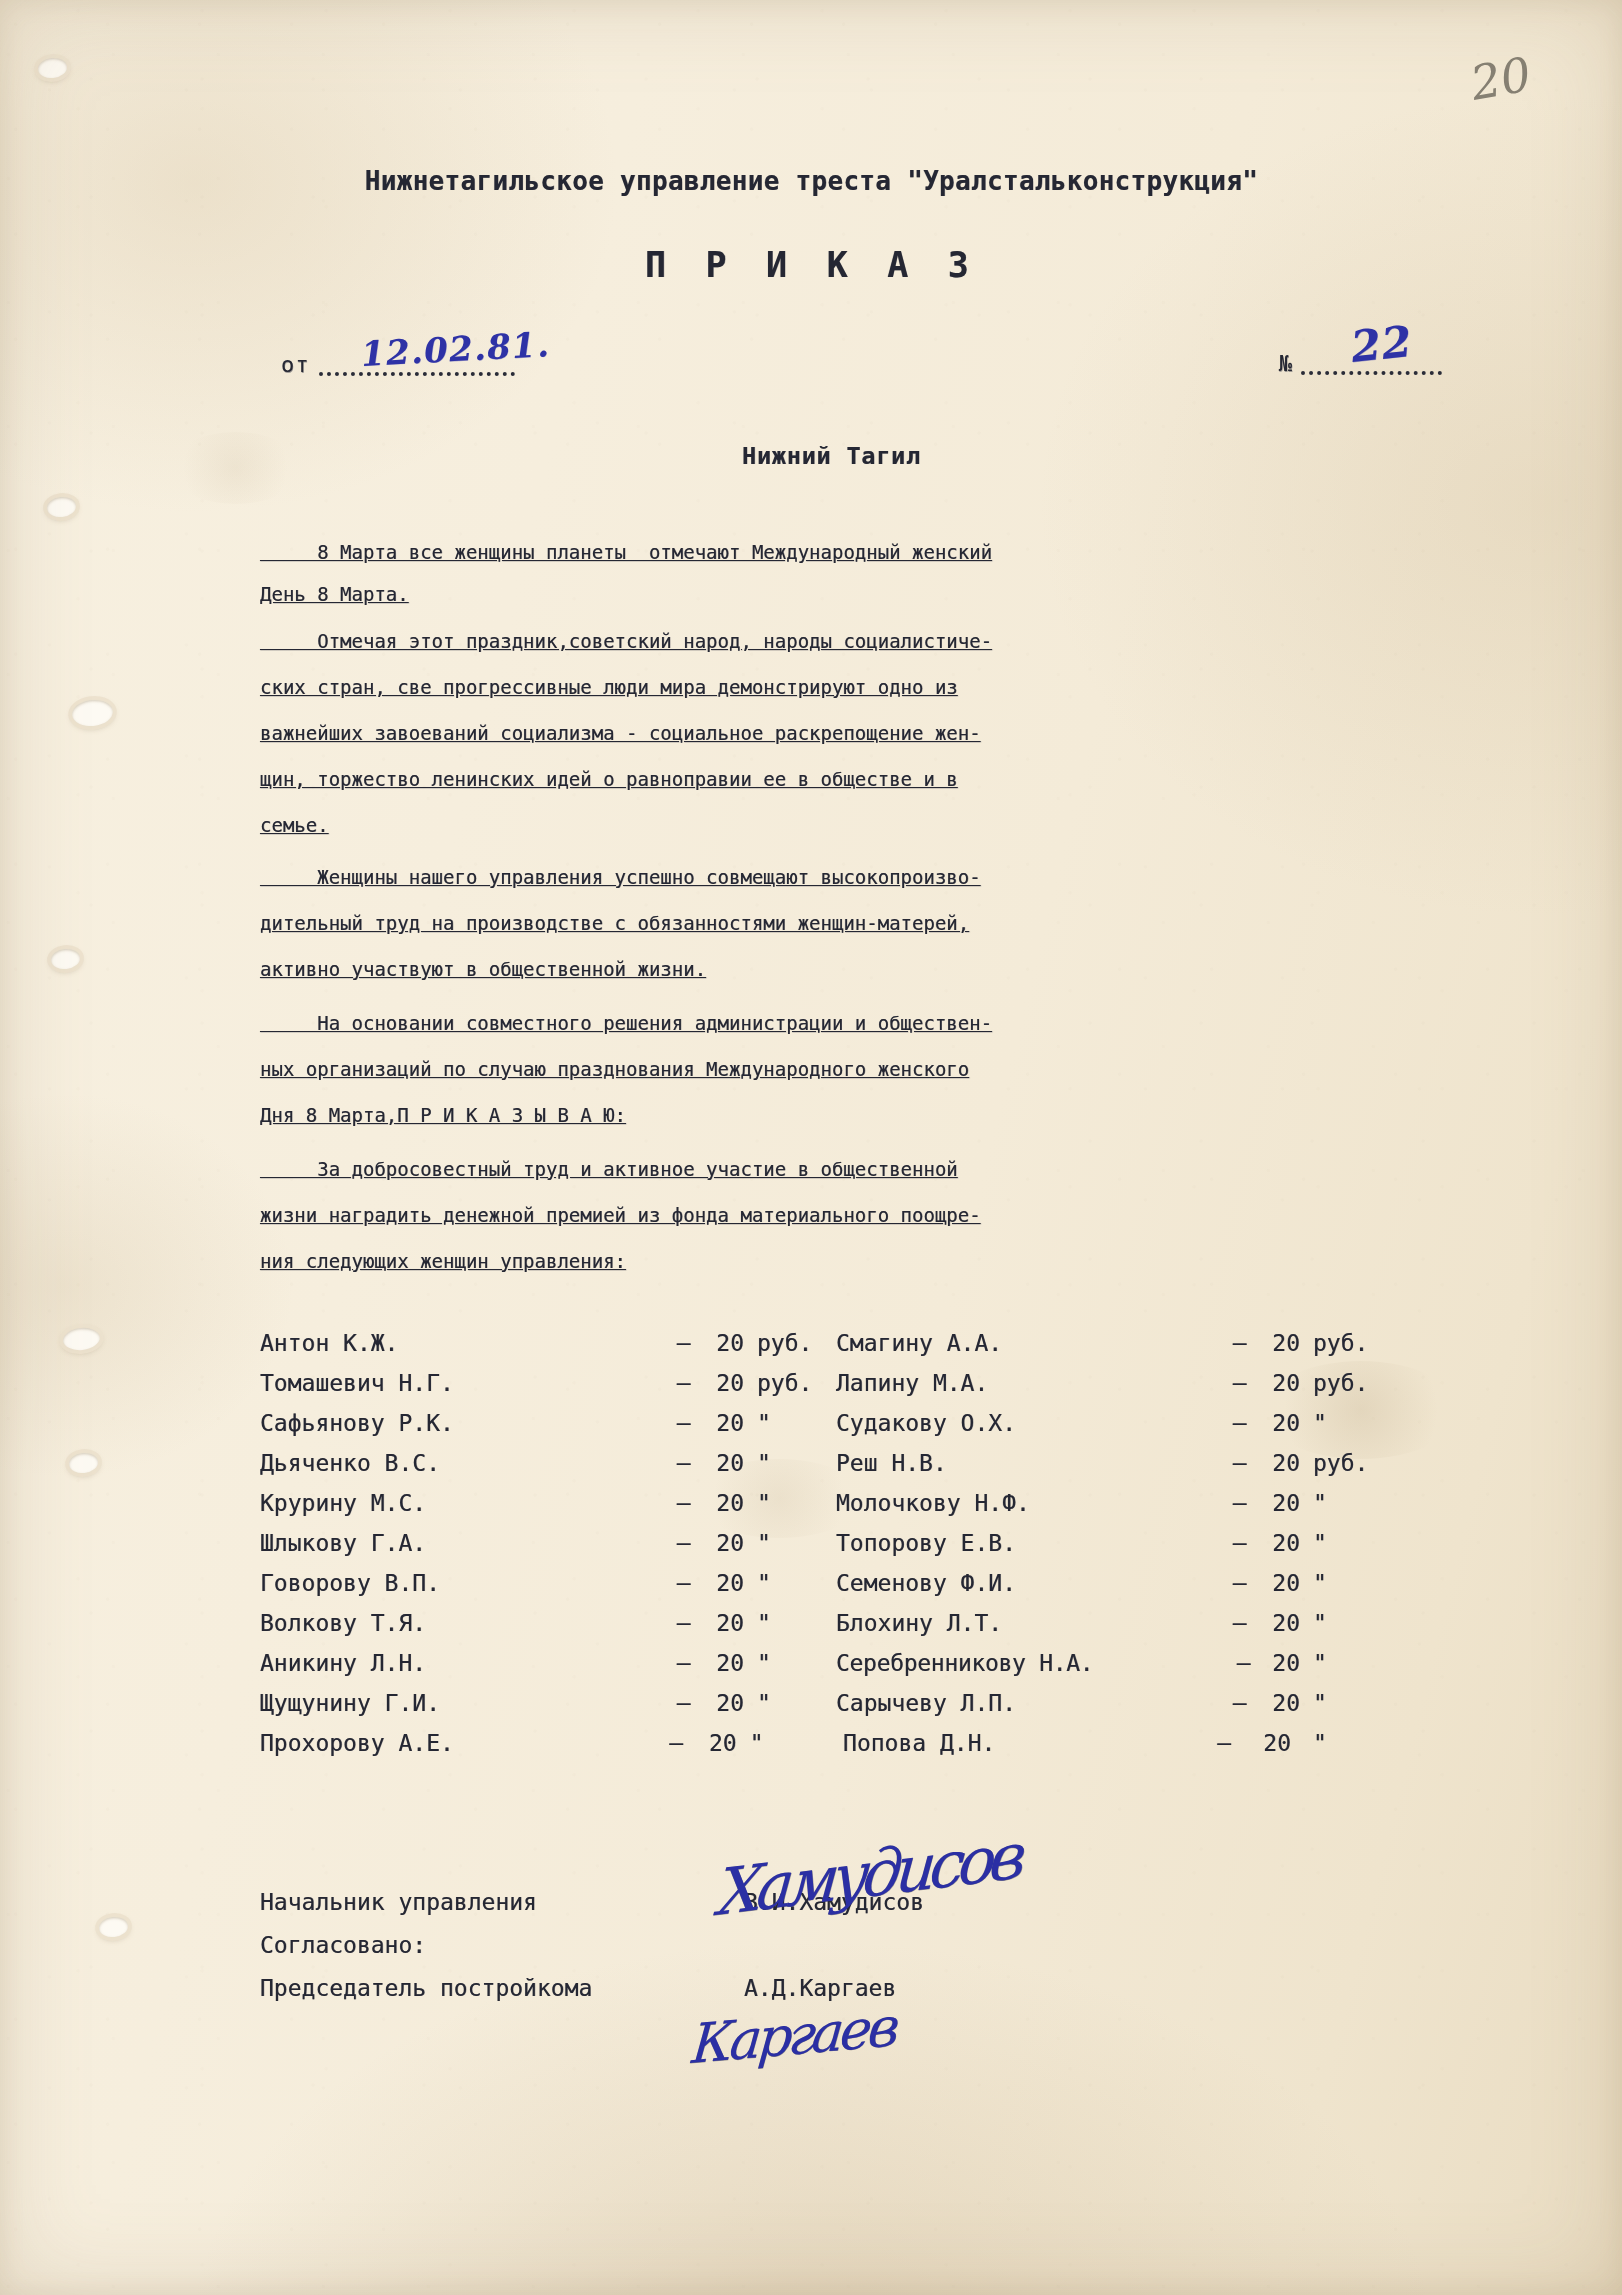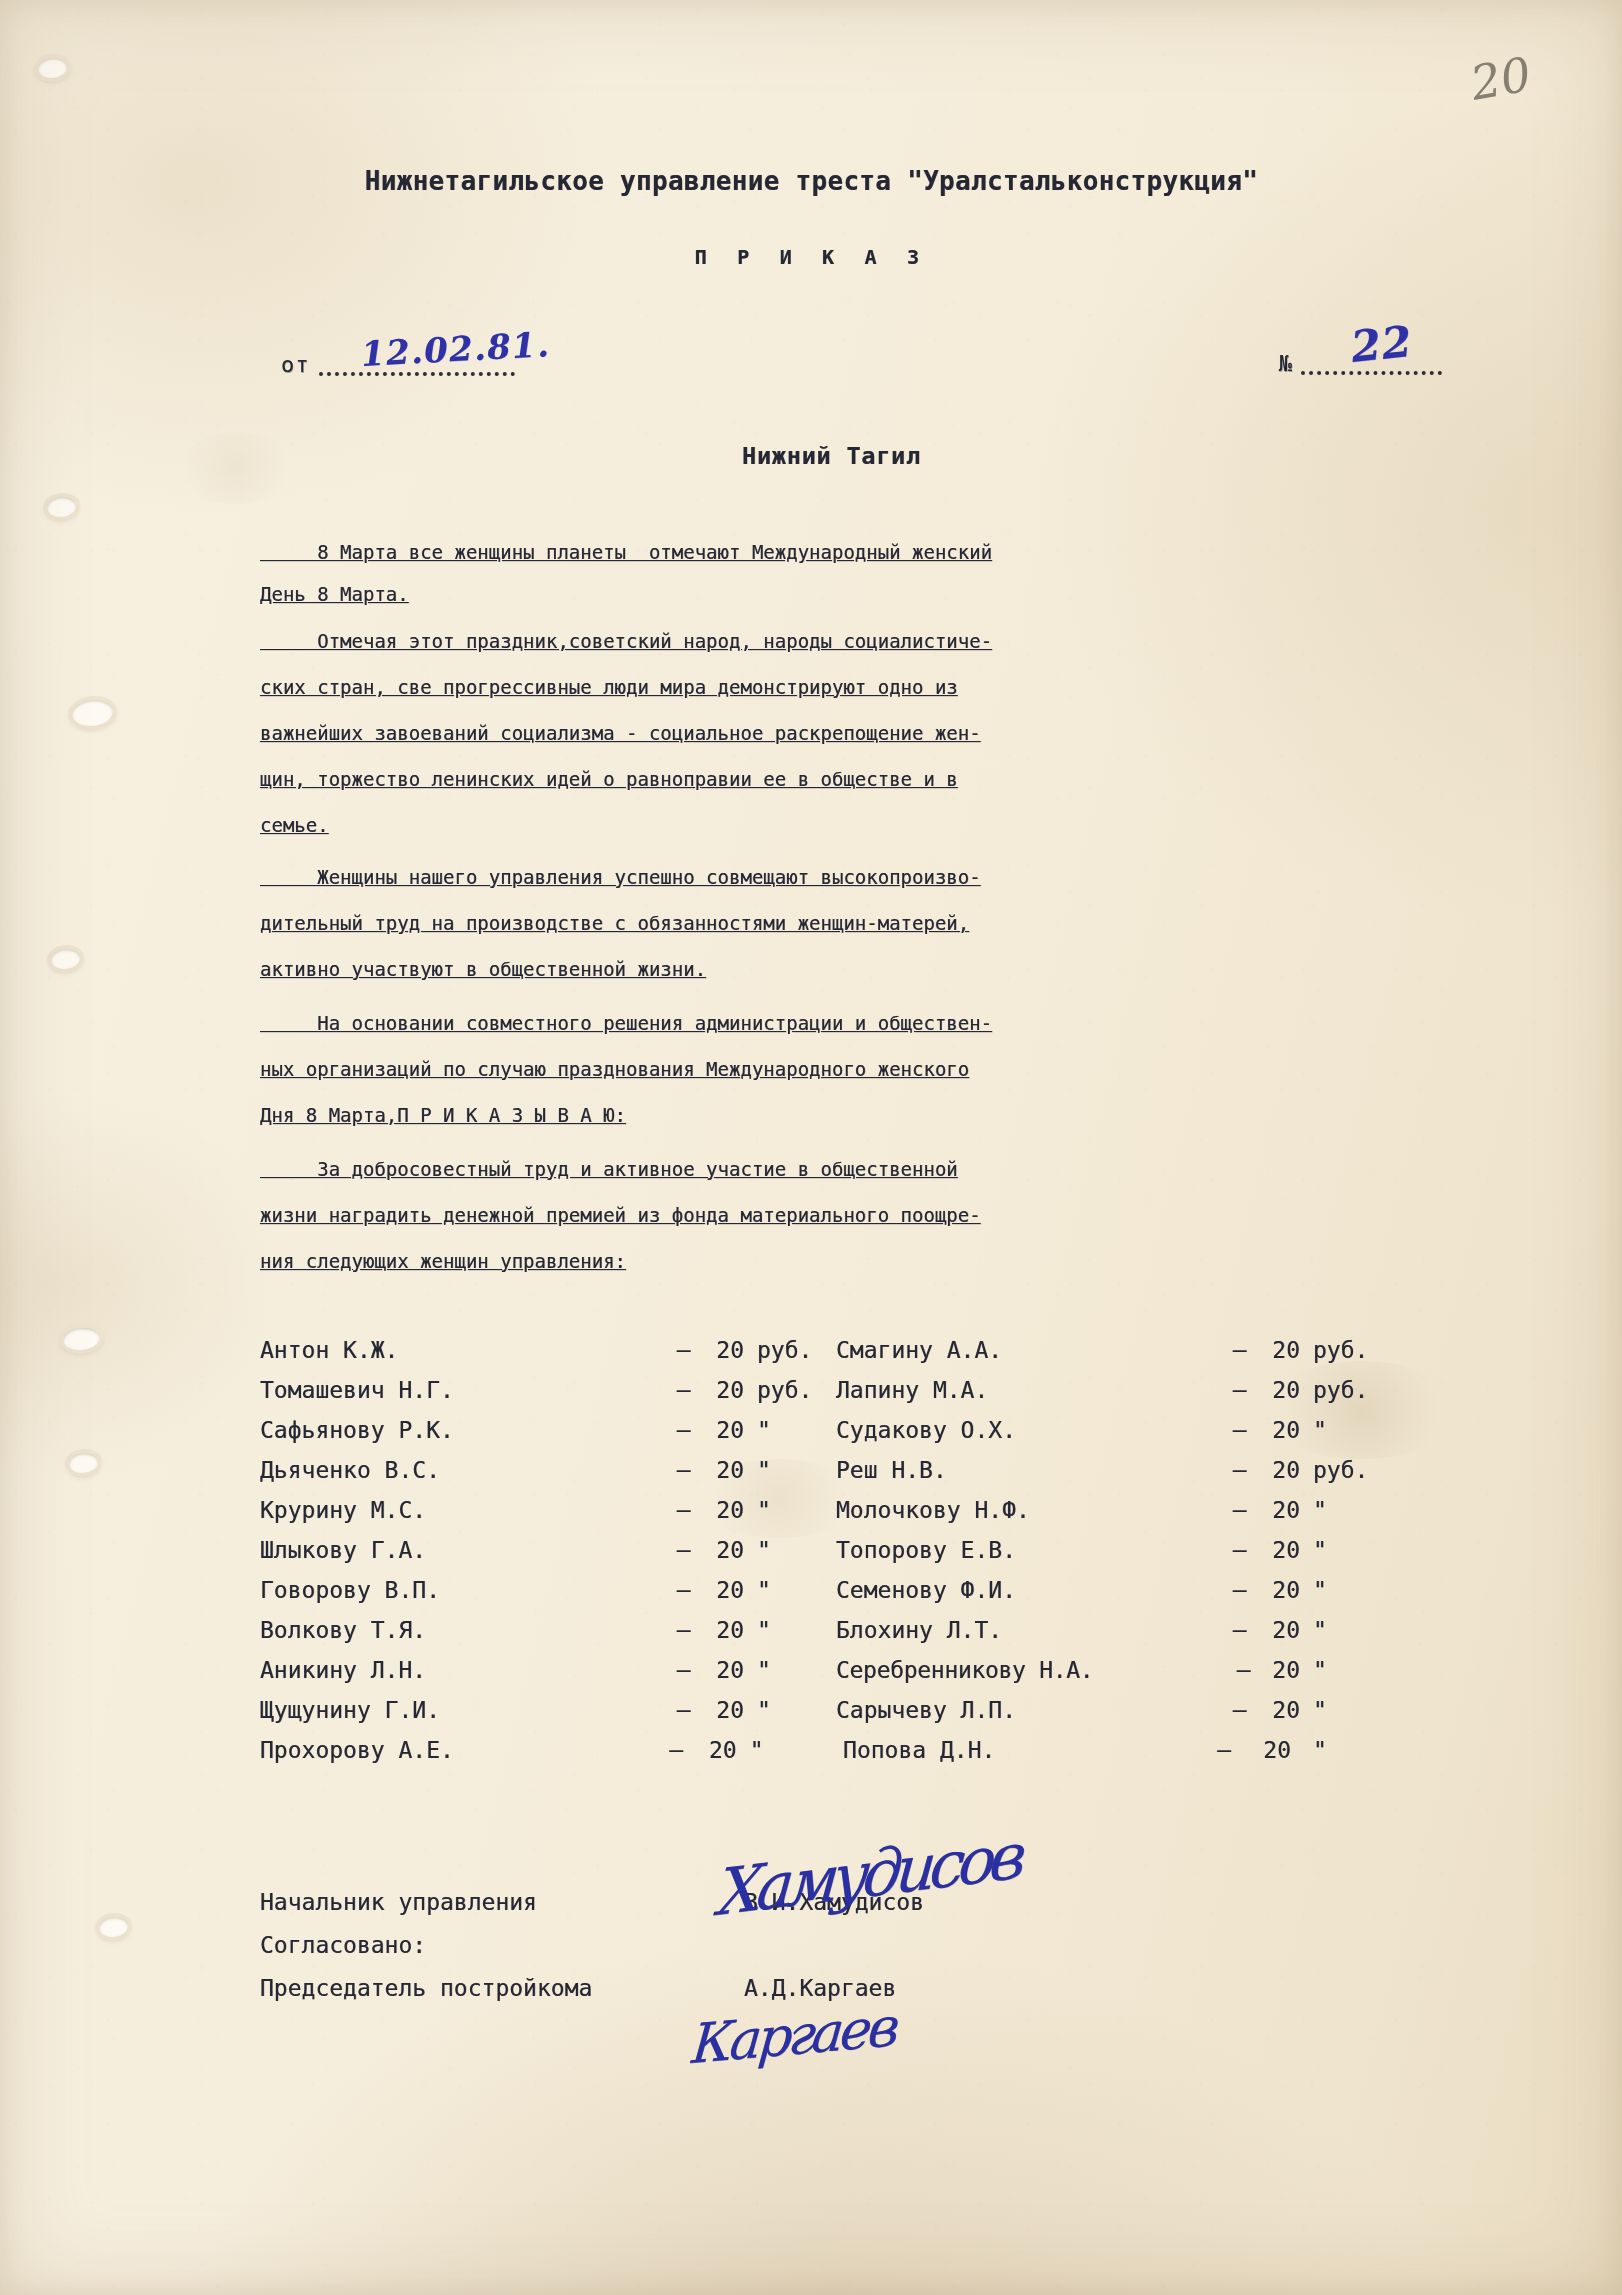--- a/index.html
+++ b/index.html
@@ -63,21 +63,21 @@
     text-shadow: 0.4px 0.4px 0 rgba(40,44,60,.42), -0.3px 0.1px 0 rgba(40,44,60,.22);
   }
   #org-title {
     position:absolute; left:0; right:0; top:166px;
     text-align:center;
     font-size: 26px; font-weight: 700; letter-spacing: 0.3px;
   }
   #doc-kind {
     position:absolute; left:0; right:0; top:245px;
     text-align:center;
-    font-size: 20px; font-weight: 700; letter-spacing: 9.2px;
+    font-size: 35px; font-weight: 700; letter-spacing: 9.2px;
   }
   #date-row { position:absolute; left:281px; top:347px; font-size:22px; }
   #date-row .lbl { letter-spacing:1.3px; }
   .dotline {
     display:inline-block;
     border-bottom: 4.6px dotted #2a2c38;
     height: 25px; vertical-align: -3.9px;
     margin-left: 9.2px;
     position: relative;
   }
@@ -99,21 +99,21 @@
     padding-left: 40px;
   }
   #body { position:absolute; left:260px; top:531px; width:1112px; }
   .para { font-size: 19px; line-height: 42px; white-space: pre; text-decoration: underline; }
   .para.sp { line-height: 46px; }
   
   #awards {
     position:absolute; left:260px; top:1330px; width:1132px;
     font-size: 23px;
   }
-  .awrow { display:flex; align-items:center; height:40px; }
+  .awrow { display:flex; align-items:flex-start; height:40px; }
   .col { display:flex; align-items:baseline; }
   .col.left  { width: 576px; }
   .col.right { width: 556px; }
   .nm   { flex: 0 0 auto; white-space: pre; }
   .dash { margin-left: auto; padding-right: 10.5px; }
   .amt  { width: 43px; text-align: right; }
   .unit { width: 79px; padding-left: 13px; }
   .col.right .nm.longname { letter-spacing: -0.3px; }
   
   #signatures { position:absolute; left:260px; top:1879px; width:1073px; font-size:23px; }

